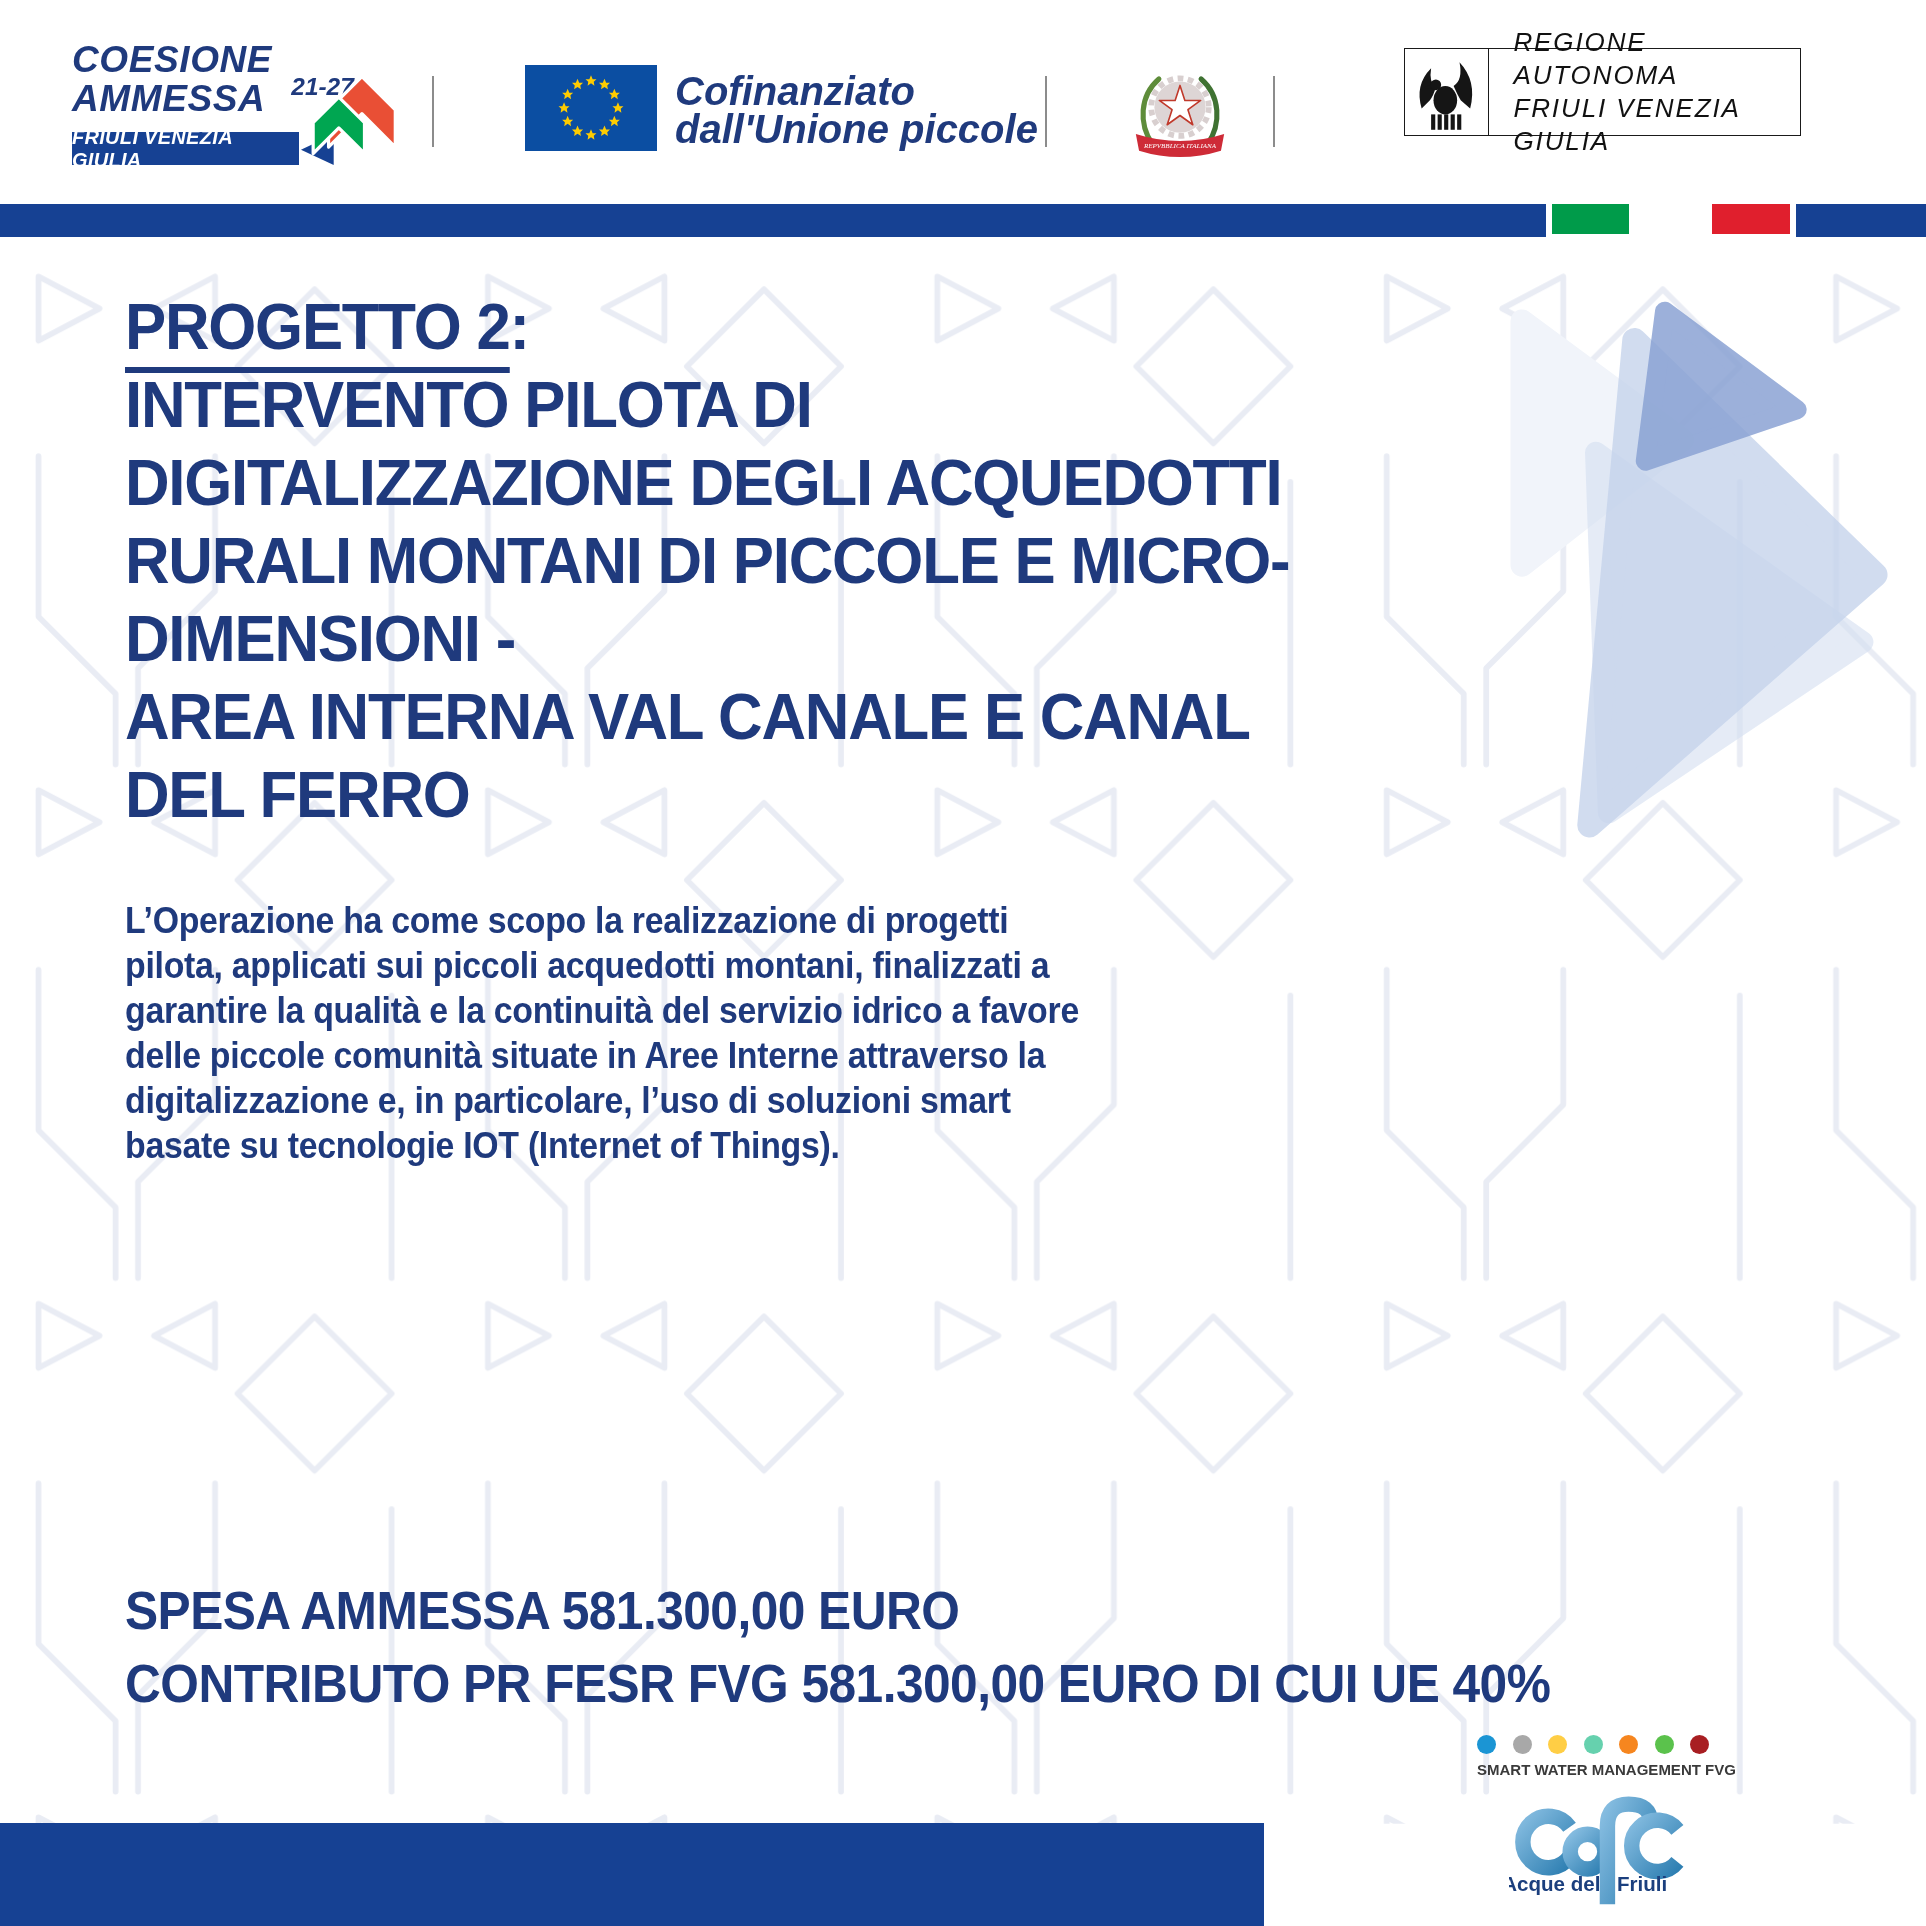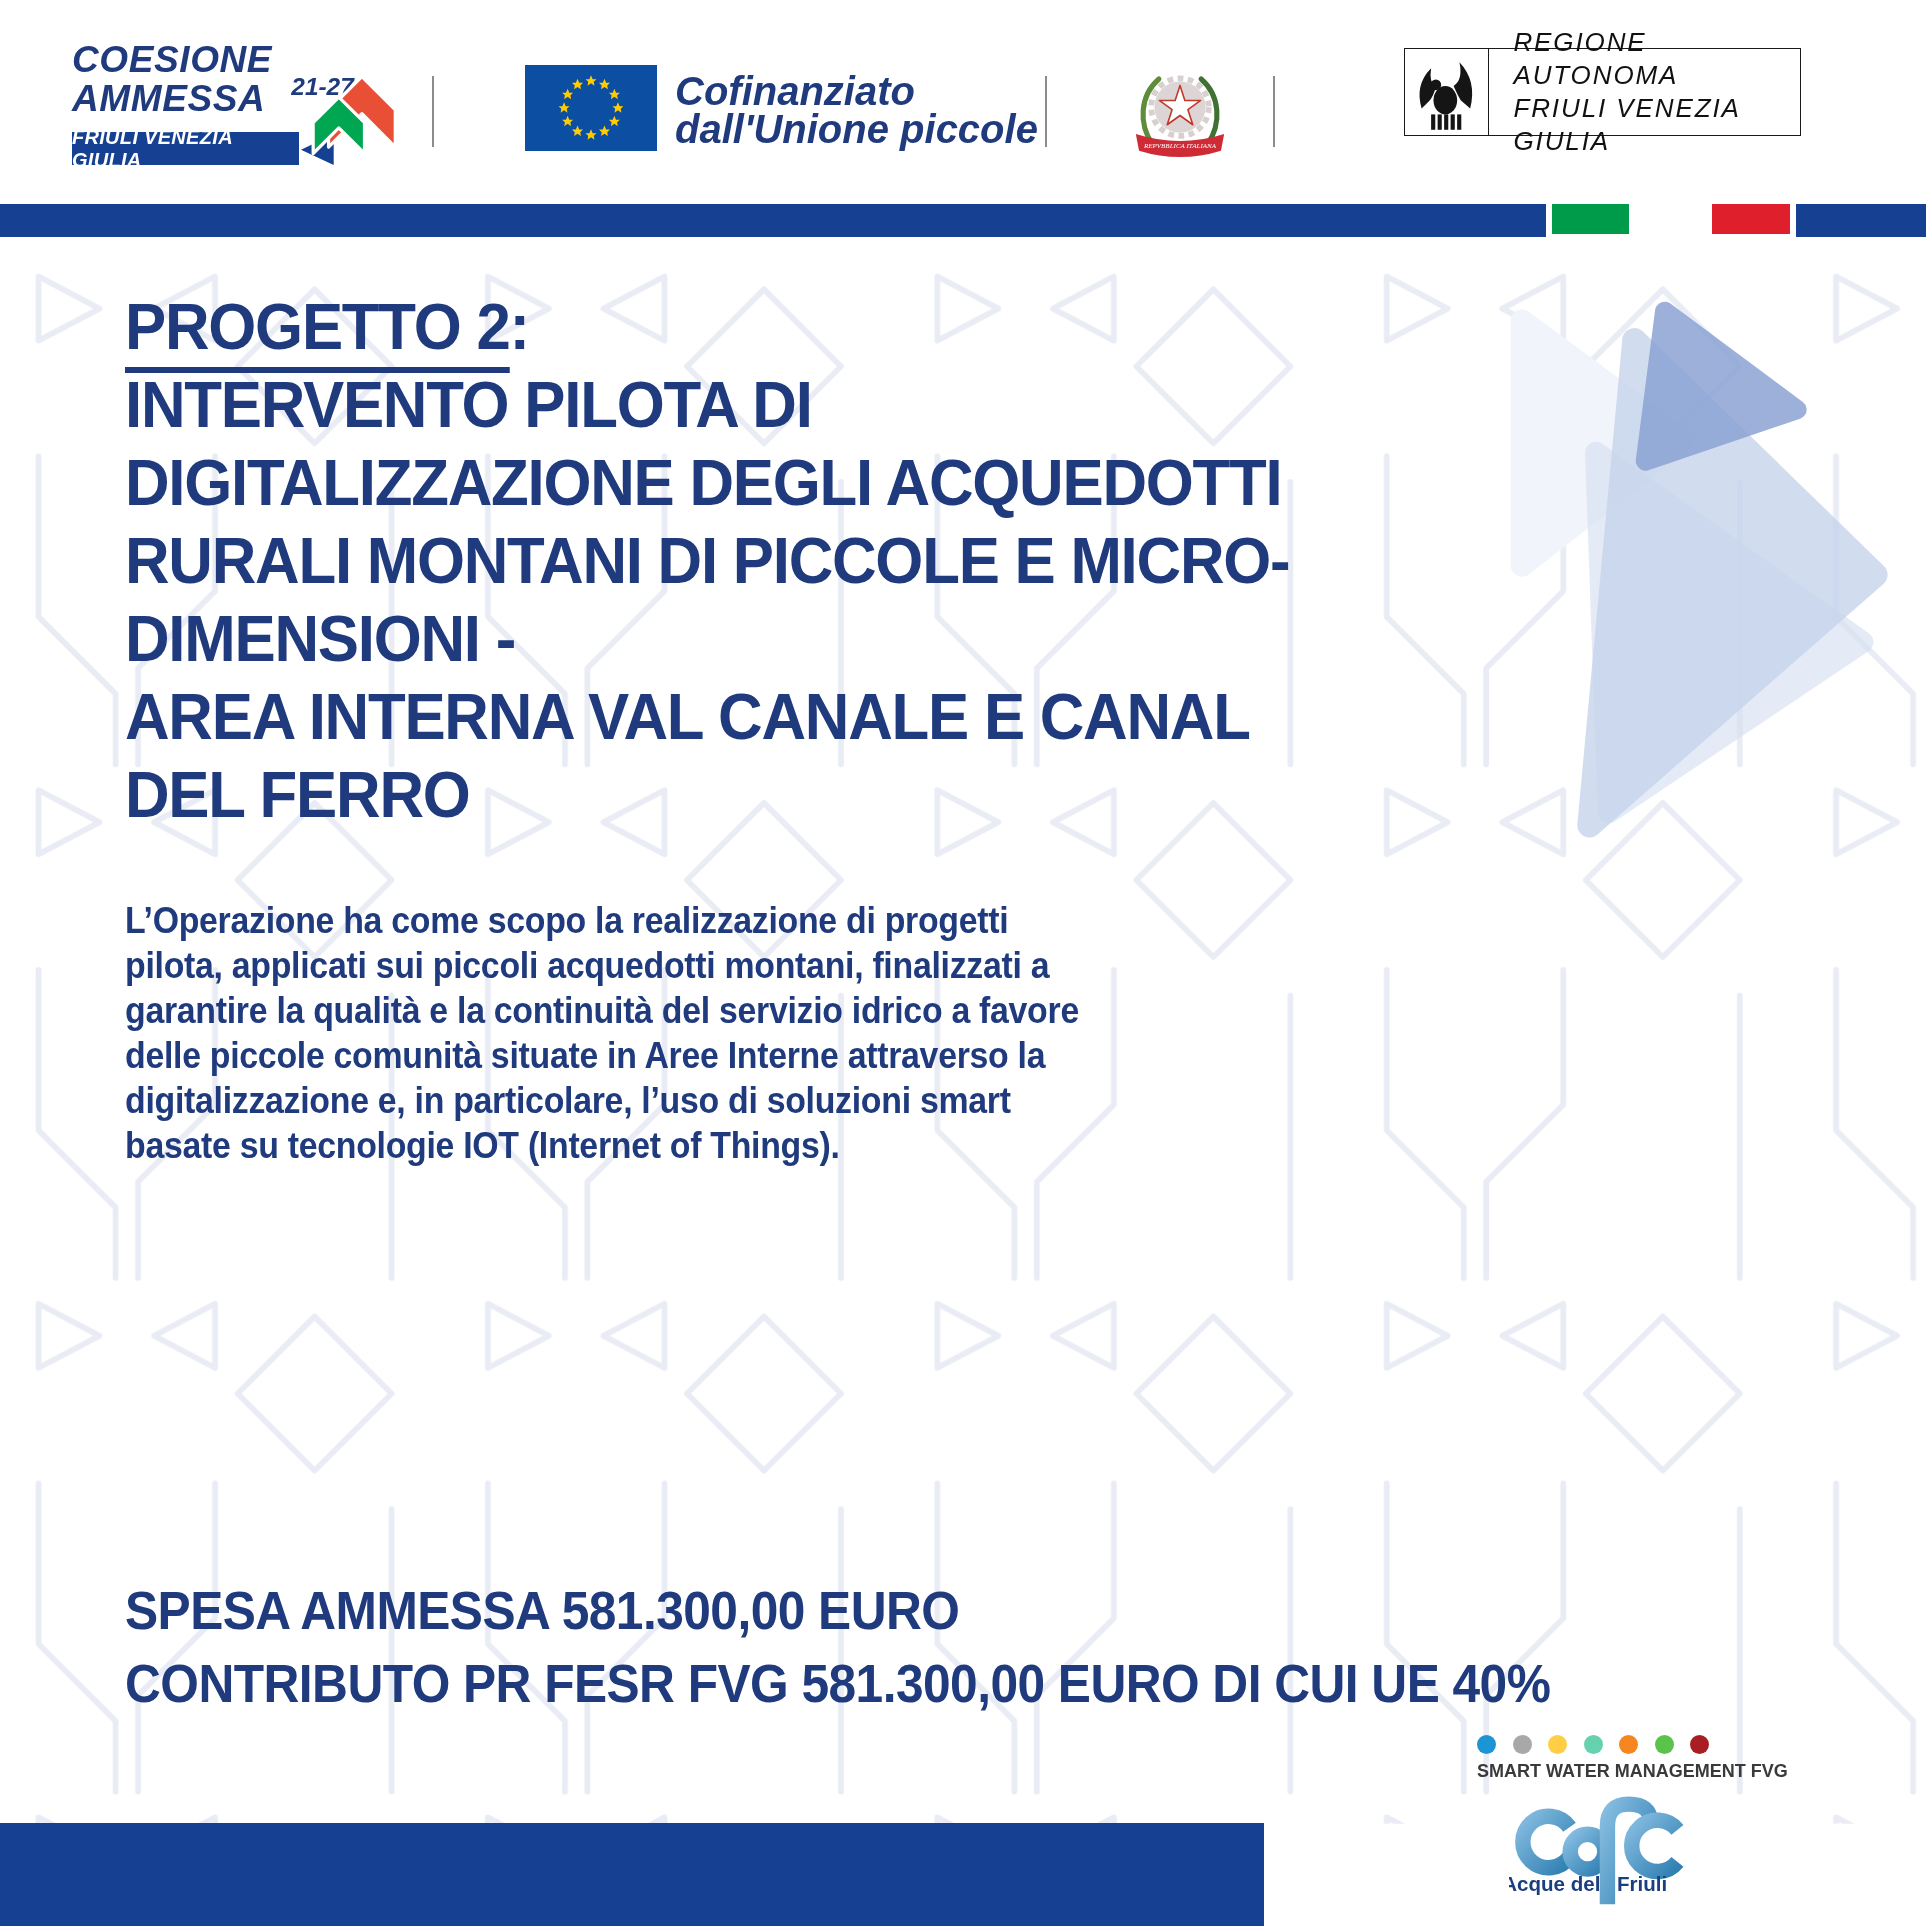--- a/index.html
+++ b/index.html
@@ -46,21 +46,21 @@
                letter-spacing:-0.6px;color:var(--navy);transform:scaleX(.92);transform-origin:left top;white-space:nowrap;}
 
   
   .tri-art{left:1477px;top:276px;z-index:1;}
 
   
   .footer-bar{left:0;top:1823px;width:1264px;height:103px;background:var(--bar-blue);z-index:2;}
   .swm{left:1477px;top:1734px;width:232px;z-index:2;text-align:center;}
   .swm-dots{display:flex;justify-content:space-between;align-items:center;height:20.5px;}
   .swm-dot{width:19px;height:19px;border-radius:50%;display:inline-block;}
-  .swm-label{margin-top:6.4px;font-size:18px;font-weight:bold;color:#3A3A3A;letter-spacing:0px;white-space:nowrap;}
+  .swm-label{margin-top:6.4px;font-size:15px;font-weight:bold;color:#3A3A3A;letter-spacing:0px;white-space:nowrap;}
   .cafc{left:1509px;top:1790px;z-index:2;}
 </style>
 </head>
 <body>
 
 <div class="page">
 
   <svg class="abs watermark" width="1926" height="1567" viewBox="0 0 3000 2440">
     <defs>
       <pattern id="wm" width="700" height="800" patternUnits="userSpaceOnUse">

